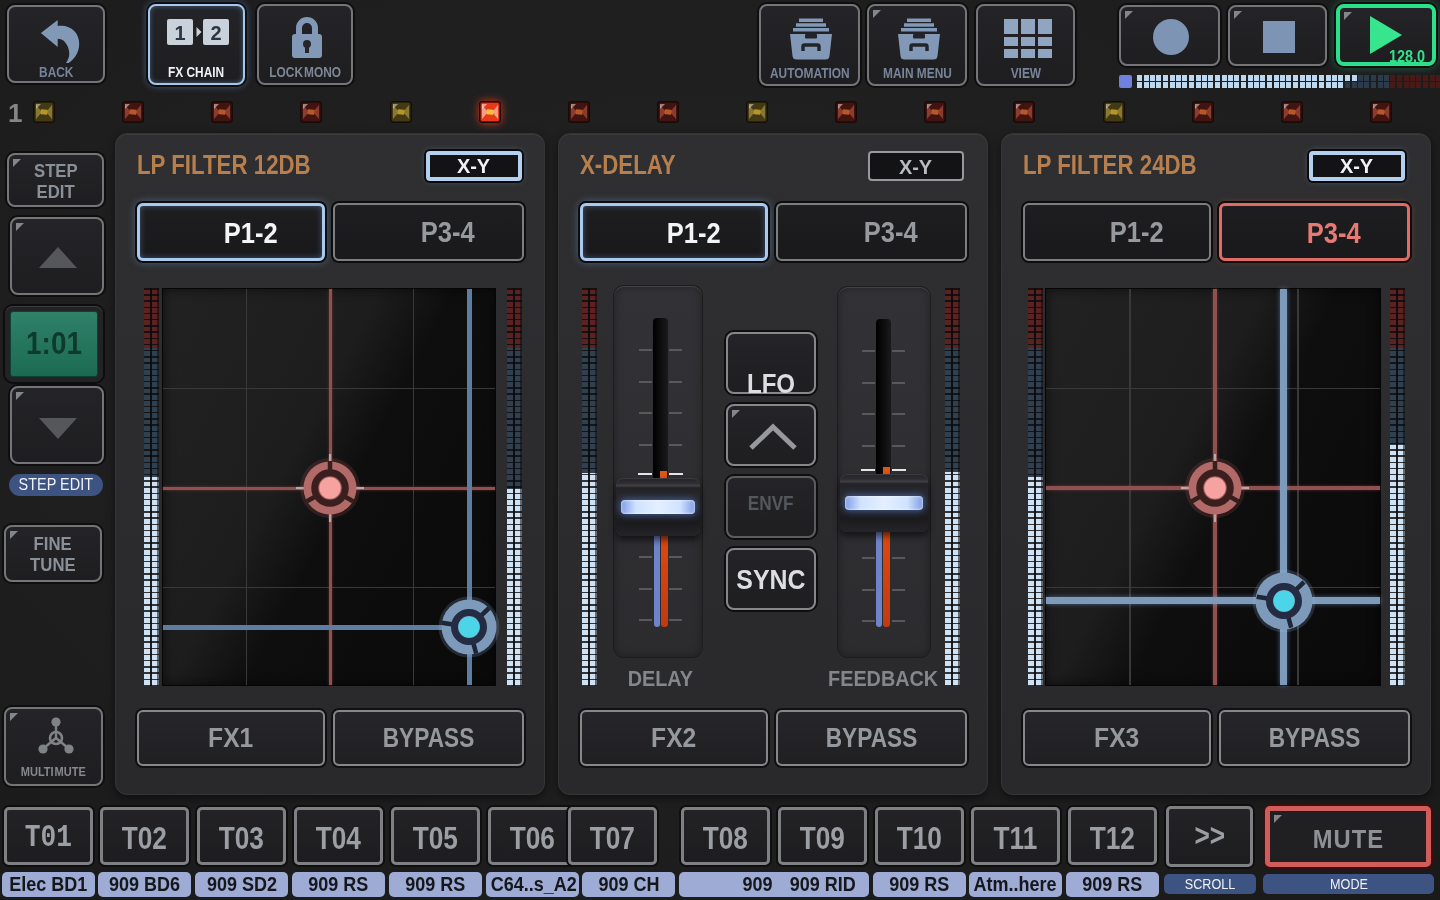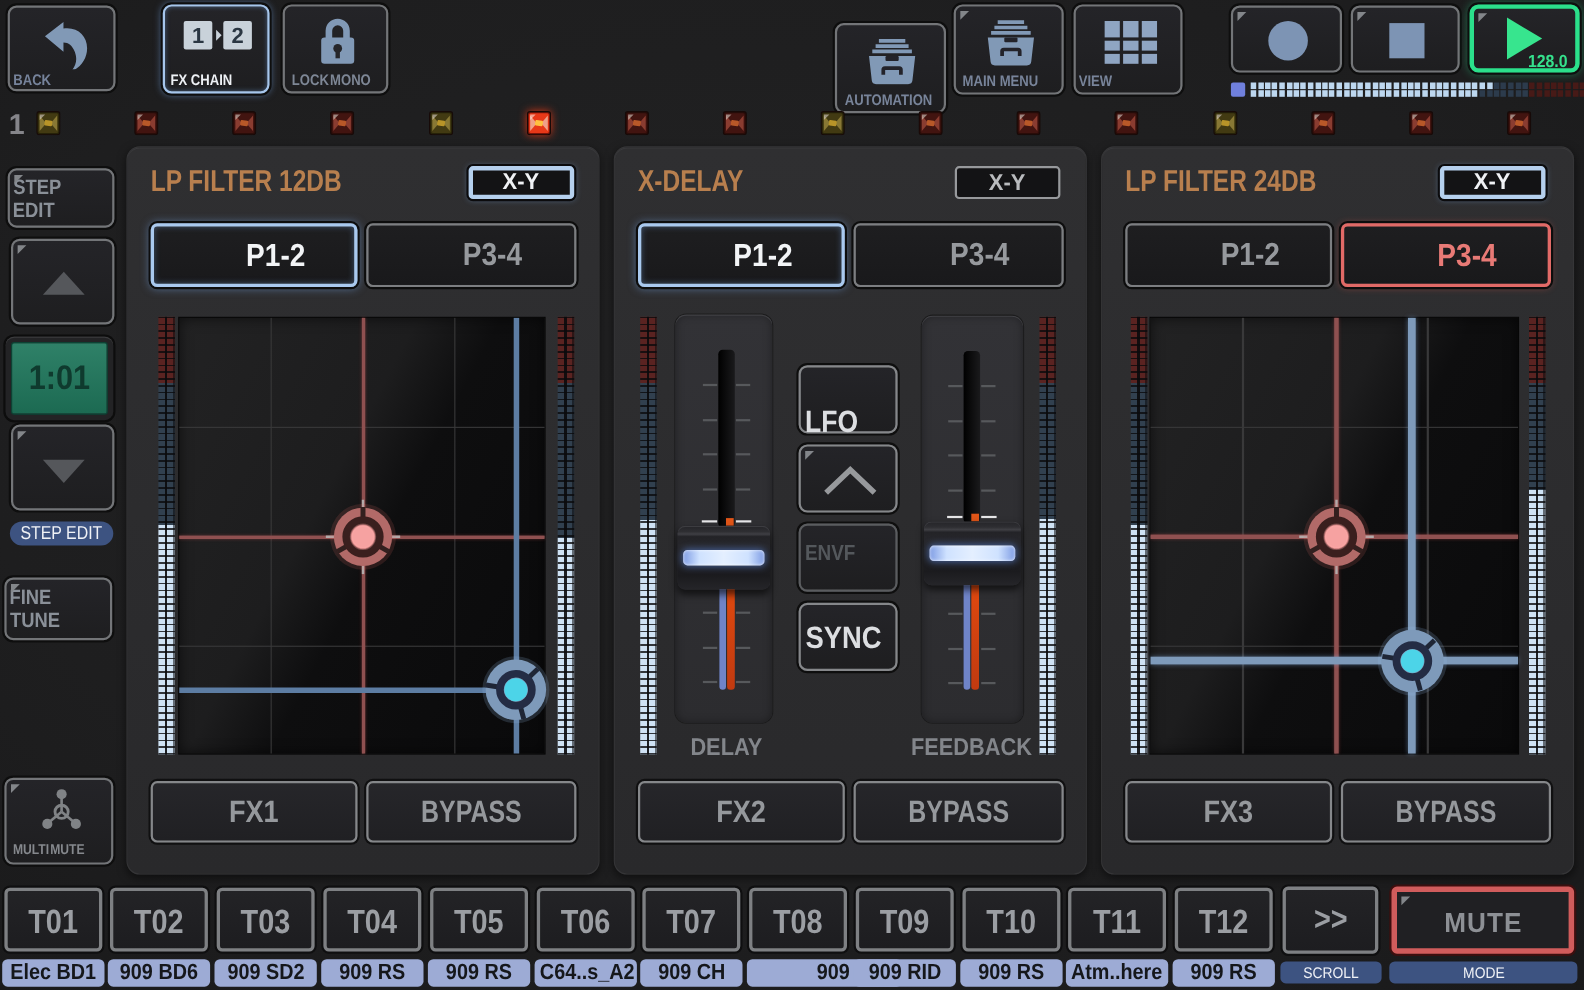--- a/index.html
+++ b/index.html
@@ -5,21 +5,21 @@
 #app{position:relative;width:1440px;height:900px;overflow:hidden;
   background:radial-gradient(ellipse 1300px 800px at 48% 42%, #222223 0%, #1e1e1f 55%, #181819 100%);
   font-family:"Liberation Sans", sans-serif;}
 .abs{position:absolute;box-sizing:border-box;}
 .cx{display:inline-block;transform:scaleX(.85);white-space:nowrap;}
 .btn{position:absolute;box-sizing:border-box;background:linear-gradient(#242428,#1e1e20);
   border:2px solid #737578;border-radius:8px;box-shadow:0 0 0 2px #0e0e0e;}
 .corner:after{content:"";position:absolute;top:4px;left:4px;width:0;height:0;
   border-top:8px solid #83868a;border-right:8px solid transparent;}
 .blue{border:2px solid #a6c6ec !important;box-shadow:0 0 0 2px #0e0e0e,0 0 7px 1px rgba(120,170,235,.55),inset 0 0 5px rgba(120,170,235,.45) !important;}
-.lbl{position:absolute;width:100%;font-weight:bold;color:#78849a;font-size:14px;white-space:nowrap;}
+.lbl{position:absolute;width:100%;text-align:center;font-weight:bold;color:#78849a;font-size:14px;white-space:nowrap;}
 .panel{position:absolute;top:133px;width:428px;height:660px;background:linear-gradient(#2f2f31,#29292b);
   border-radius:12px;border:1px solid #353537;box-shadow:0 3px 8px rgba(0,0,0,.5), inset 0 1px 0 #3b3b3d;}
 .title{position:absolute;left:22px;top:149px;font-size:27.5px;font-weight:bold;color:#b87f4e;}
 .title .cx{transform:scaleX(.81);transform-origin:0 50%;}
 .xy{position:absolute;top:151px;width:96px;height:30px;border-radius:4px;background:#131315;box-sizing:border-box;
   text-align:center;line-height:27px;font-size:21px;font-weight:bold;}
 .xy .cx{transform:scaleX(.95);}
 .pbtn{position:absolute;top:203px;width:188px;height:58px;border-radius:6px;background:linear-gradient(#1e1e20,#19191b);
   text-align:center;line-height:55px;font-size:29px;font-weight:bold;box-sizing:border-box;padding-left:39px;}
 .pbtn .cx{transform:scaleX(.88);}
@@ -69,21 +69,21 @@
 <div class="btn" style="left:257px;top:4px;width:96px;height:81px;">
 <svg class="abs" style="left:28px;top:10px;" width="40" height="44" viewBox="0 0 40 44">
 <path d="M12 20 V12 a8 8 0 0 1 16 0 V20" fill="none" stroke="#8199b6" stroke-width="6"></path>
 <rect x="5" y="18" width="30" height="24" rx="3" fill="#8199b6"></rect>
 <circle cx="20" cy="28" r="4" fill="#26262a"></circle>
         <rect x="18" y="29" width="4" height="8" fill="#26262a"></rect>
 </svg>
 <div class="lbl" style="top:58px;color:#7e8796;"><span class="cx">LOCK MONO</span></div>
     </div>
 
-<div class="btn" style="left:759px;top:4px;width:101px;height:82px;margin-top:17px;">
+<div class="btn" style="left:759px;top:4px;width:101px;height:82px;">
 <svg class="abs" style="left:24px;top:12px;" width="52" height="42" viewBox="0 0 52 42">
 <path d="M14 2.2 H38 M11 7 H41 M8 11.8 H44" stroke="#8199b6" stroke-width="3.4" fill="none"></path>
 <path d="M5 16 H47 L44.5 38 a4 4 0 0 1 -4 3.5 H11.5 a4 4 0 0 1 -4 -3.5 Z" fill="#8199b6"></path>
 <rect x="20" y="16" width="12" height="4.5" rx="1" fill="#23232a"></rect>
 <path d="M18 33 v-4.5 a1.5 1.5 0 0 1 1.5 -1.5 h13 a1.5 1.5 0 0 1 1.5 1.5 V33" fill="none" stroke="#23232a" stroke-width="3.4"></path>
 </svg>
 <div class="lbl" style="top:59px;"><span class="cx">AUTOMATION</span></div>
     </div>
 
 <div class="btn corner" style="left:867px;top:4px;width:100px;height:82px;">
@@ -675,21 +675,21 @@
 <circle r="10.5" fill="#4cd4e8"></circle>
 </g>
       </svg>
 
 </div>
 
 <div class="fxb" style="left:1023px;width:188px;"><span class="cx" style="transform:scaleX(.88);">FX3</span></div>
 
 <div class="fxb" style="left:1219px;width:191px;"><span class="cx">BYPASS</span></div>
 
-<div class="track" style="left:4px;"><span class="cx">T01</span></div>
+<div class="track" style="left:4px;font-family:Liberation Mono, monospace;"><span class="cx">T01</span></div>
 
 <div class="tlab" style="left:2px;"><span class="cx">Elec BD1</span></div>
 
 <div class="track" style="left:100px;"><span class="cx">T02</span></div>
 
 <div class="tlab" style="left:98px;"><span class="cx">909 BD6</span></div>
 
 <div class="track" style="left:197px;"><span class="cx">T03</span></div>
 
 <div class="tlab" style="left:195px;"><span class="cx">909 SD2</span></div>
@@ -699,21 +699,21 @@
 <div class="tlab" style="left:292px;"><span class="cx">909 RS</span></div>
 
 <div class="track" style="left:391px;"><span class="cx">T05</span></div>
 
 <div class="tlab" style="left:389px;"><span class="cx">909 RS</span></div>
 
 <div class="track" style="left:488px;"><span class="cx">T06</span></div>
 
 <div class="tlab" style="left:486px;"><span class="cx">C64..s_A2</span></div>
 
-<div class="track" style="left:584px;"><span class="cx">T07</span></div>
+<div class="track" style="left:568px;"><span class="cx">T07</span></div>
 
 <div class="tlab" style="left:582px;"><span class="cx">909 CH</span></div>
 
 <div class="track" style="left:681px;"><span class="cx">T08</span></div>
 
 <div class="tlab" style="left:679px;padding-left:48px;"><span class="cx">909 OH</span></div>
 
 <div class="track" style="left:778px;"><span class="cx">T09</span></div>
 
 <div class="tlab" style="left:776px;"><span class="cx">909 RID</span></div>

